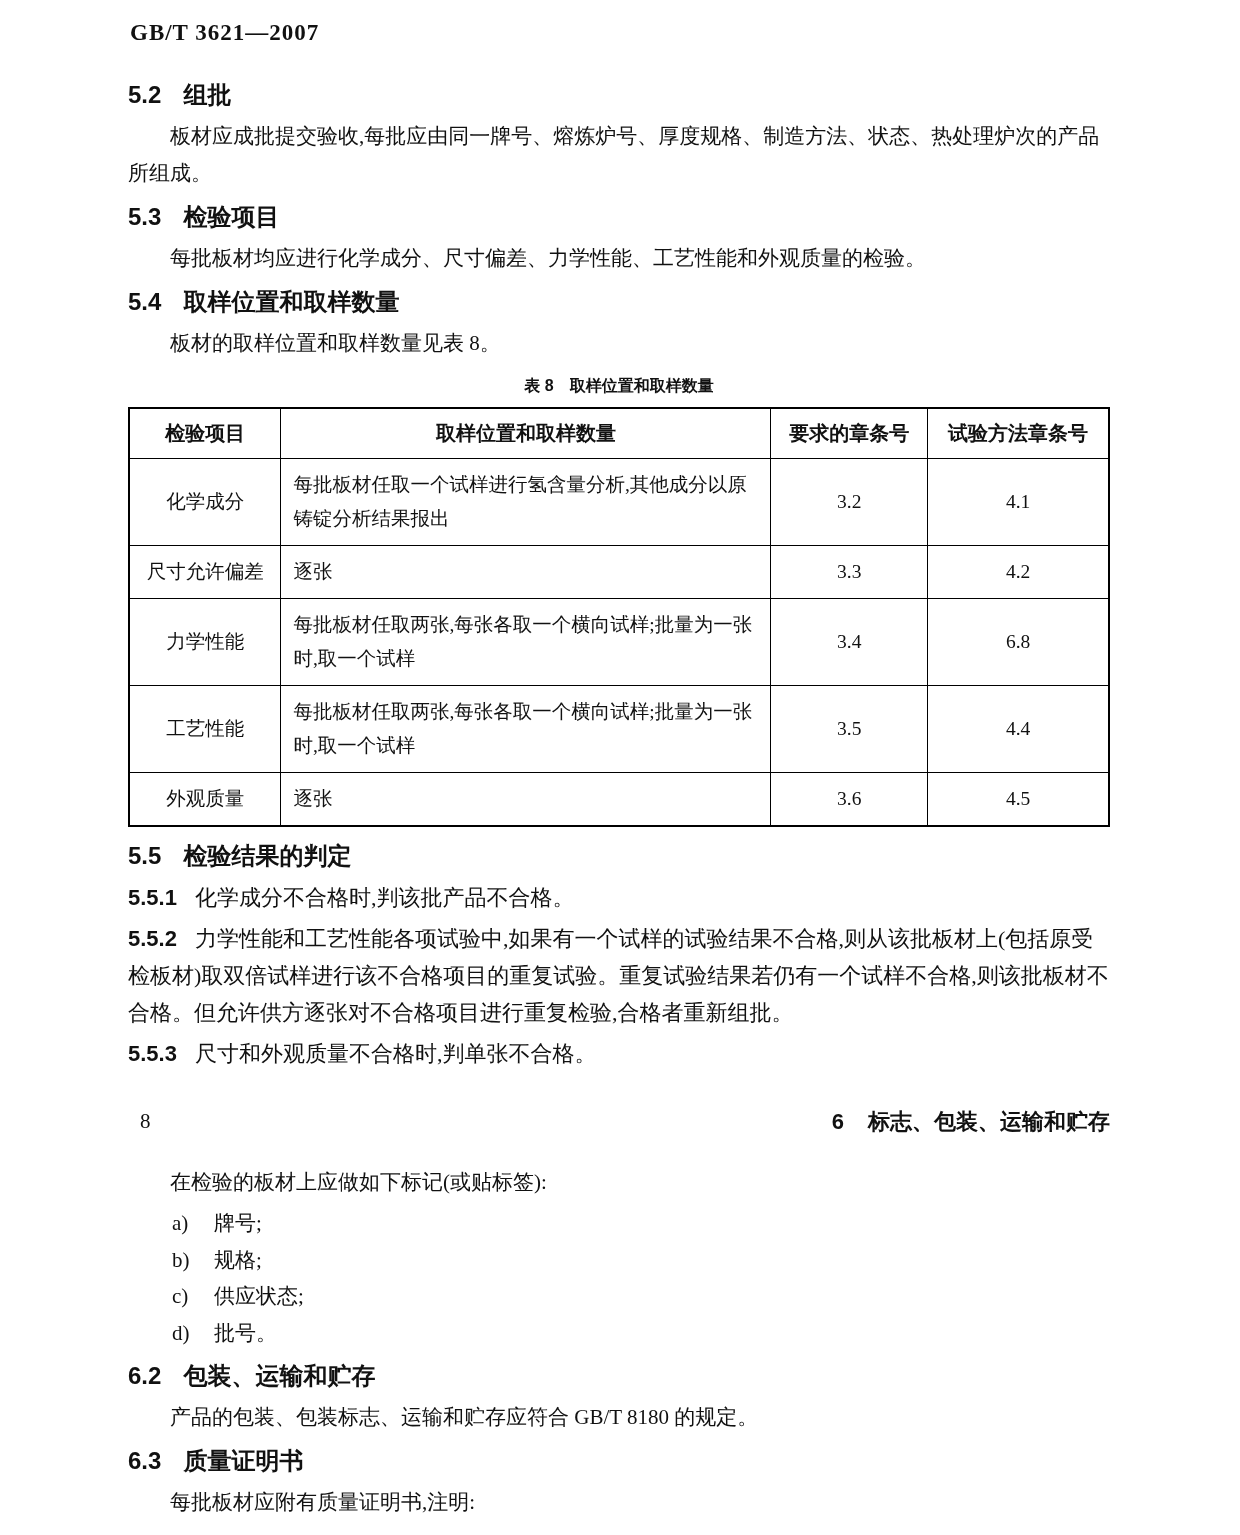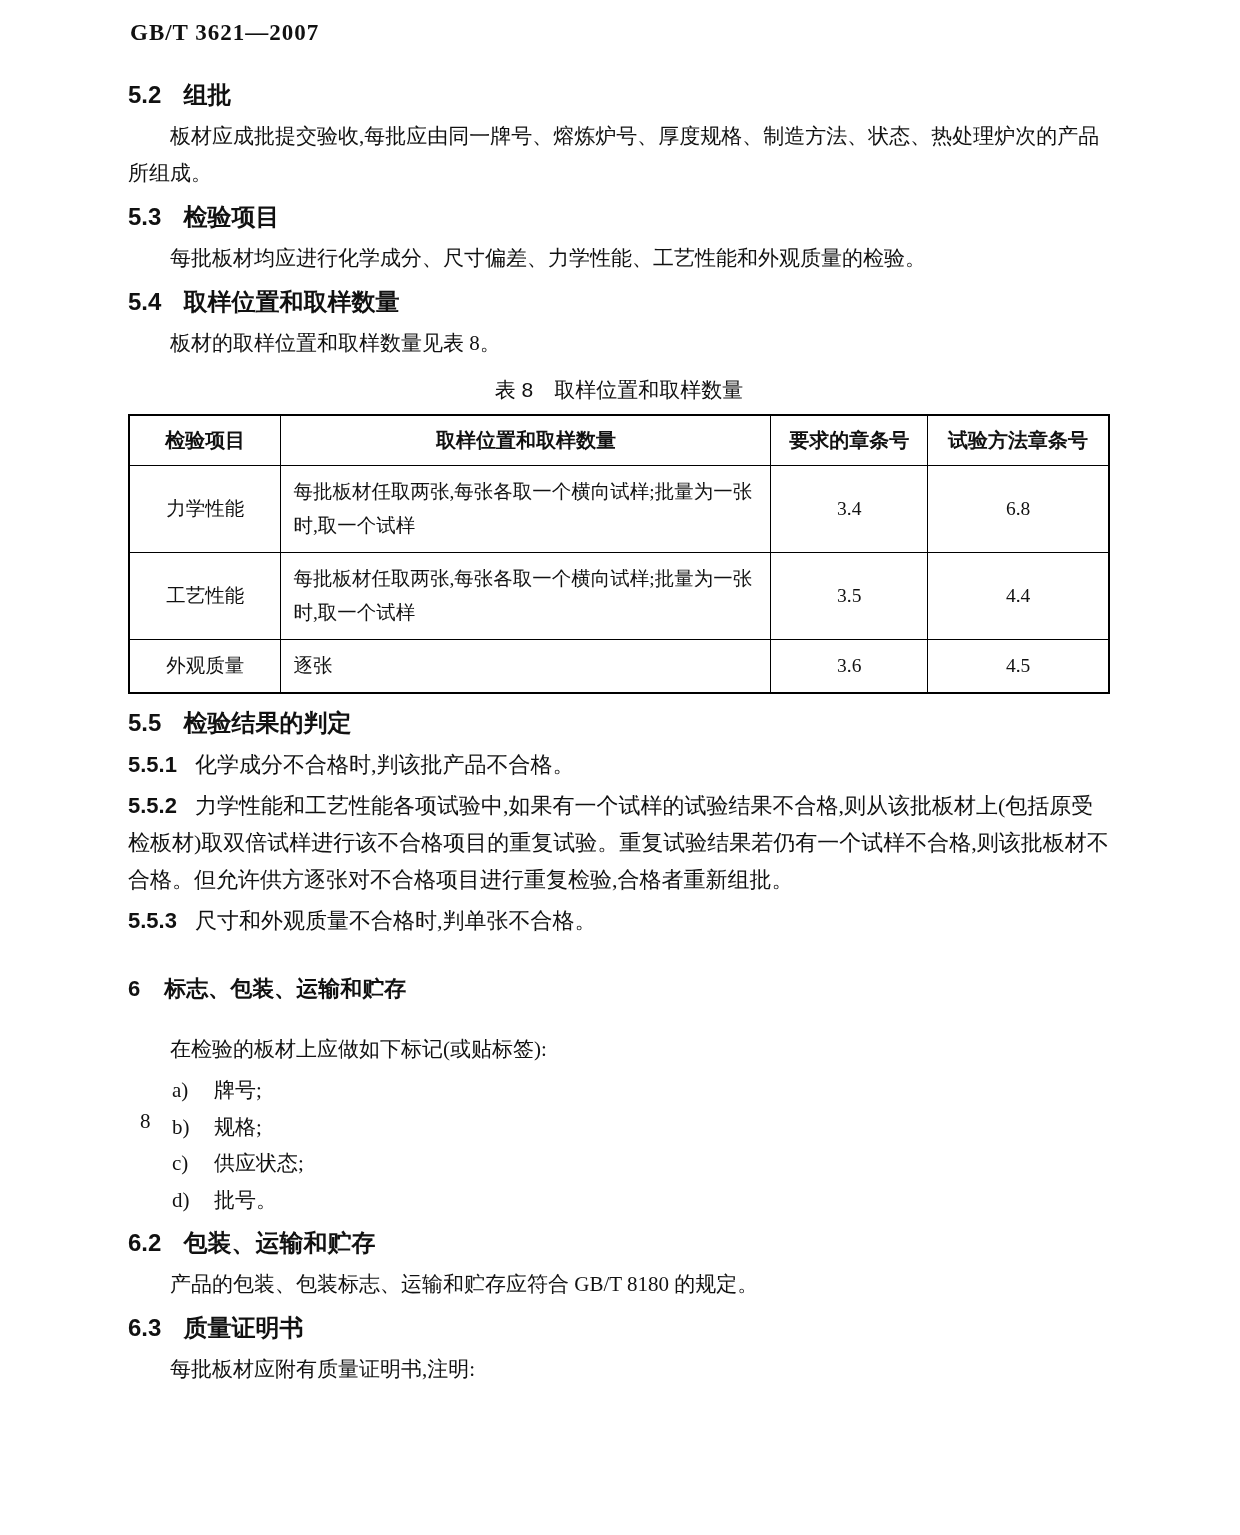--- a/index.html
+++ b/index.html
@@ -33,20 +33,21 @@
     margin:10px 0 8px 0;
     line-height:30px;
   }
   .clause-head .num{margin-right:22px;}
   .chapter-head{
     font-family:"Liberation Sans","DejaVu Sans",sans-serif;
     font-weight:bold;
     font-size:22px;
     margin:34px 0 26px 0;
     line-height:32px;
+    text-align:right;
   }
   .chapter-head .num{margin-right:24px;}
   
   .para{
     font-size:21px;
     line-height:37px;
     margin:0 0 4px 0;
     text-indent:2em;
   }
   .numbered-para{
@@ -65,22 +66,22 @@
     font-size:21px;
     line-height:36.5px;
     margin:0;
     padding-left:44px;
   }
   .letter-list .lbl{display:inline-block;width:42px;}
   
   .tbl-caption{
     text-align:center;
     font-family:"Liberation Sans","DejaVu Sans",sans-serif;
-    font-weight:normal;
-    font-size:21px;
+    font-weight:bold;
+    font-size:16px;
     margin:14px 0 10px 0;
   }
   table.sample{
     width:100%;
     border-collapse:collapse;
     border:2.5px solid #000;
     font-size:19.5px;
     margin-bottom:14px;
   }
   table.sample th{
@@ -143,20 +144,32 @@
     <thead>
       <tr>
         <th>检验项目</th>
         <th>取样位置和取样数量</th>
         <th>要求的章条号</th>
         <th>试验方法章条号</th>
       </tr>
     </thead>
     <tbody>
       <tr>
+        <td class="c">化学成分</td>
+        <td>每批板材任取一个试样进行氢含量分析,其他成分以原铸锭分析结果报出</td>
+        <td class="c">3.2</td>
+        <td class="c">4.1</td>
+      </tr>
+      <tr>
+        <td class="c">尺寸允许偏差</td>
+        <td>逐张</td>
+        <td class="c">3.3</td>
+        <td class="c">4.2</td>
+      </tr>
+      <tr>
         <td class="c">力学性能</td>
         <td>每批板材任取两张,每张各取一个横向试样;批量为一张时,取一个试样</td>
         <td class="c">3.4</td>
         <td class="c">6.8</td>
       </tr>
       <tr>
         <td class="c">工艺性能</td>
         <td>每批板材任取两张,每张各取一个横向试样;批量为一张时,取一个试样</td>
         <td class="c">3.5</td>
         <td class="c">4.4</td>

